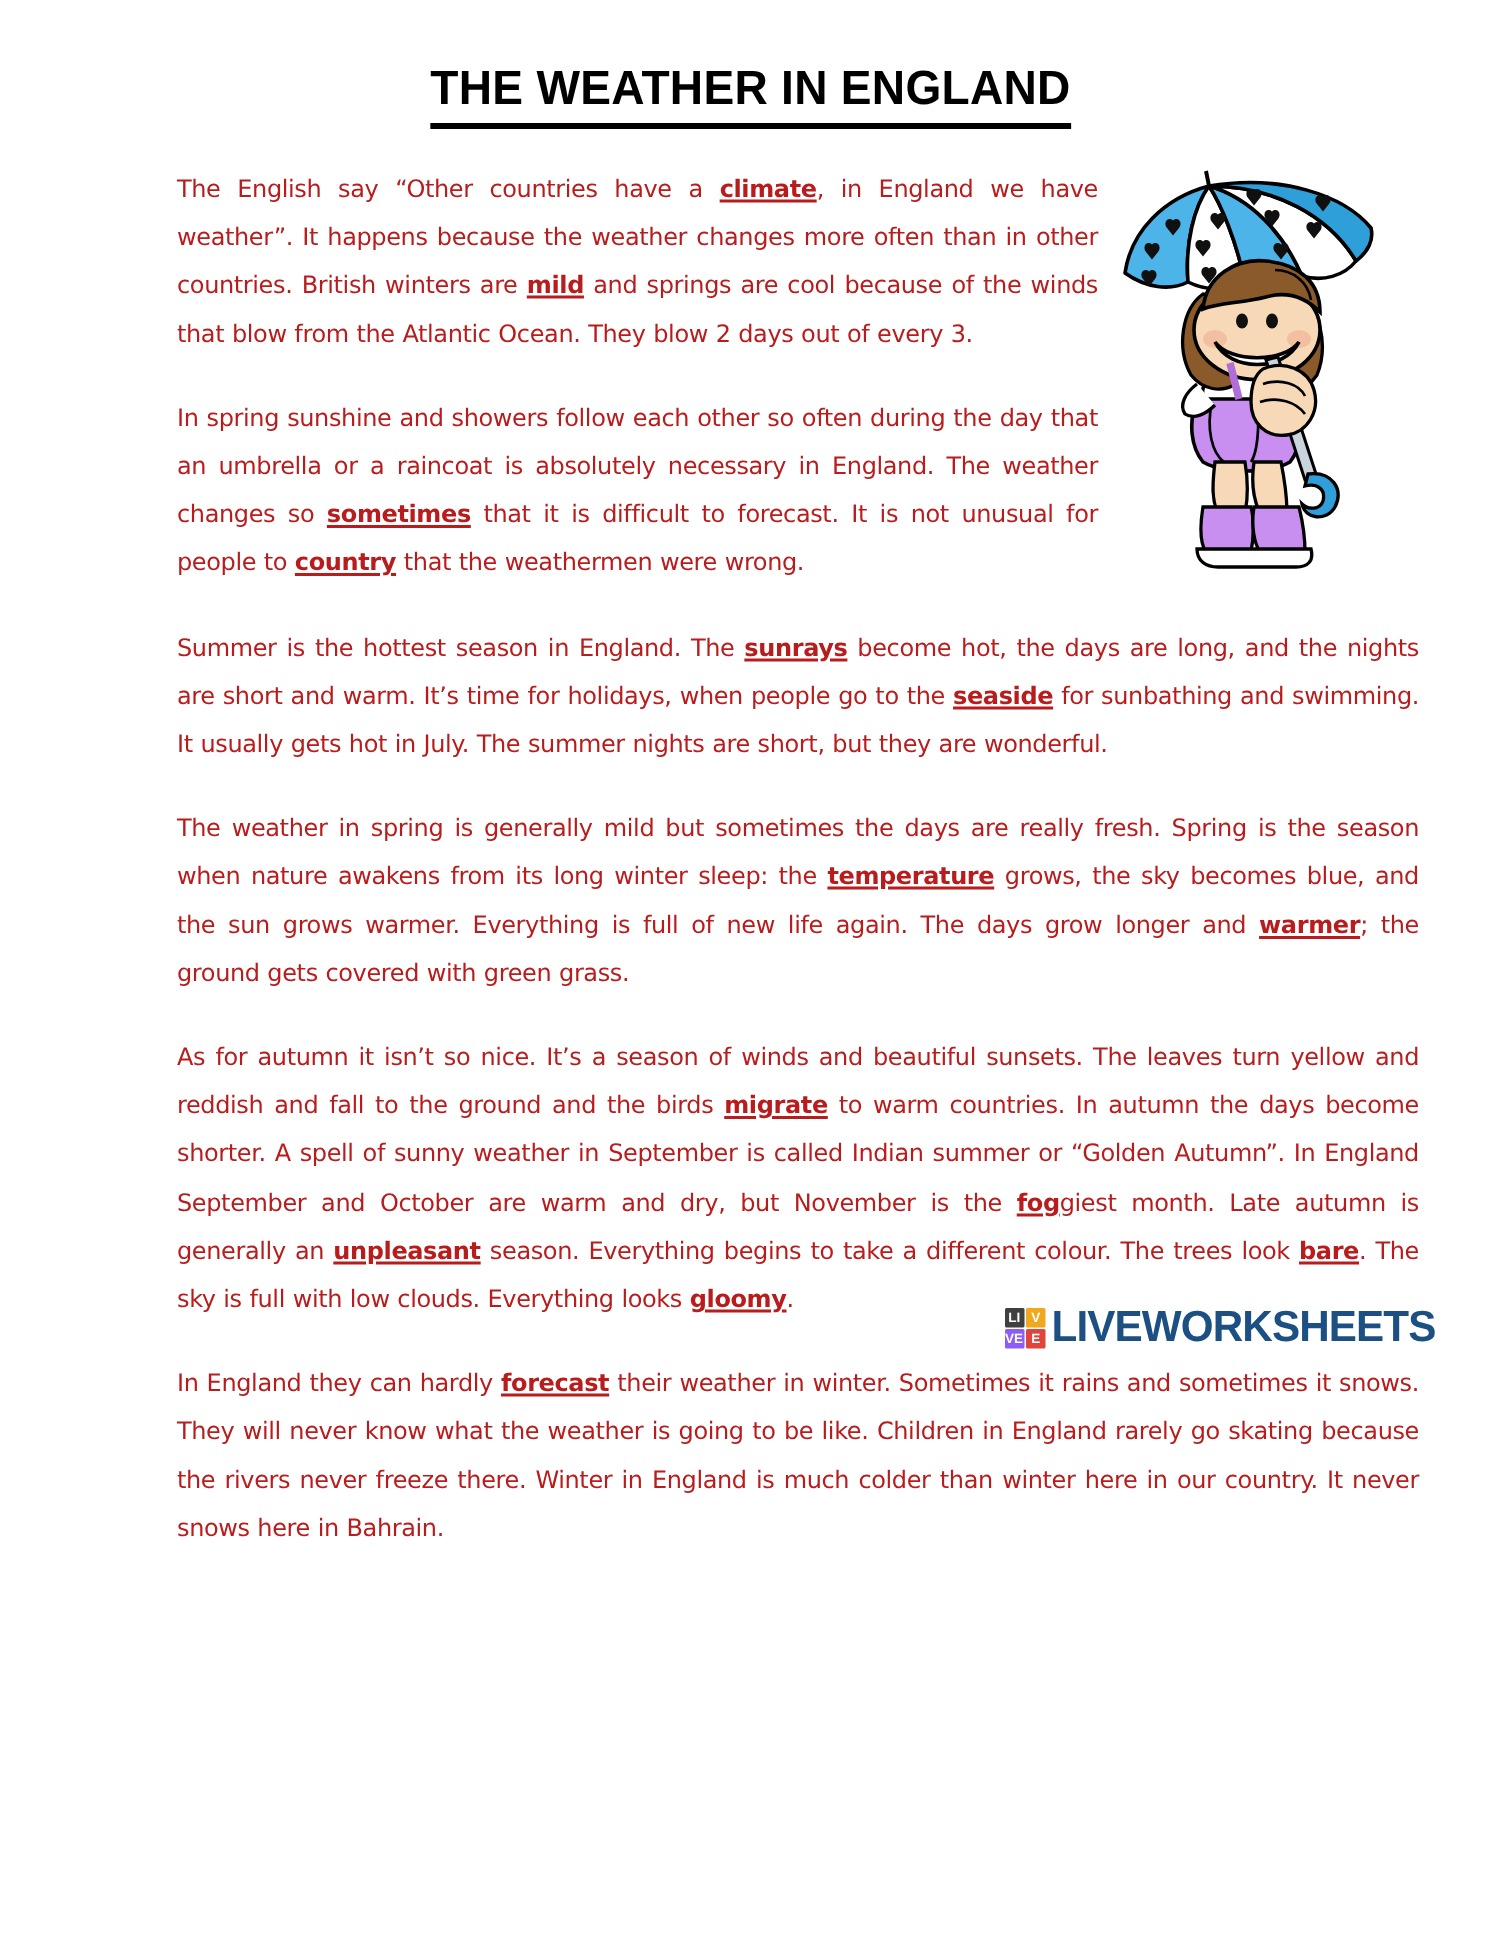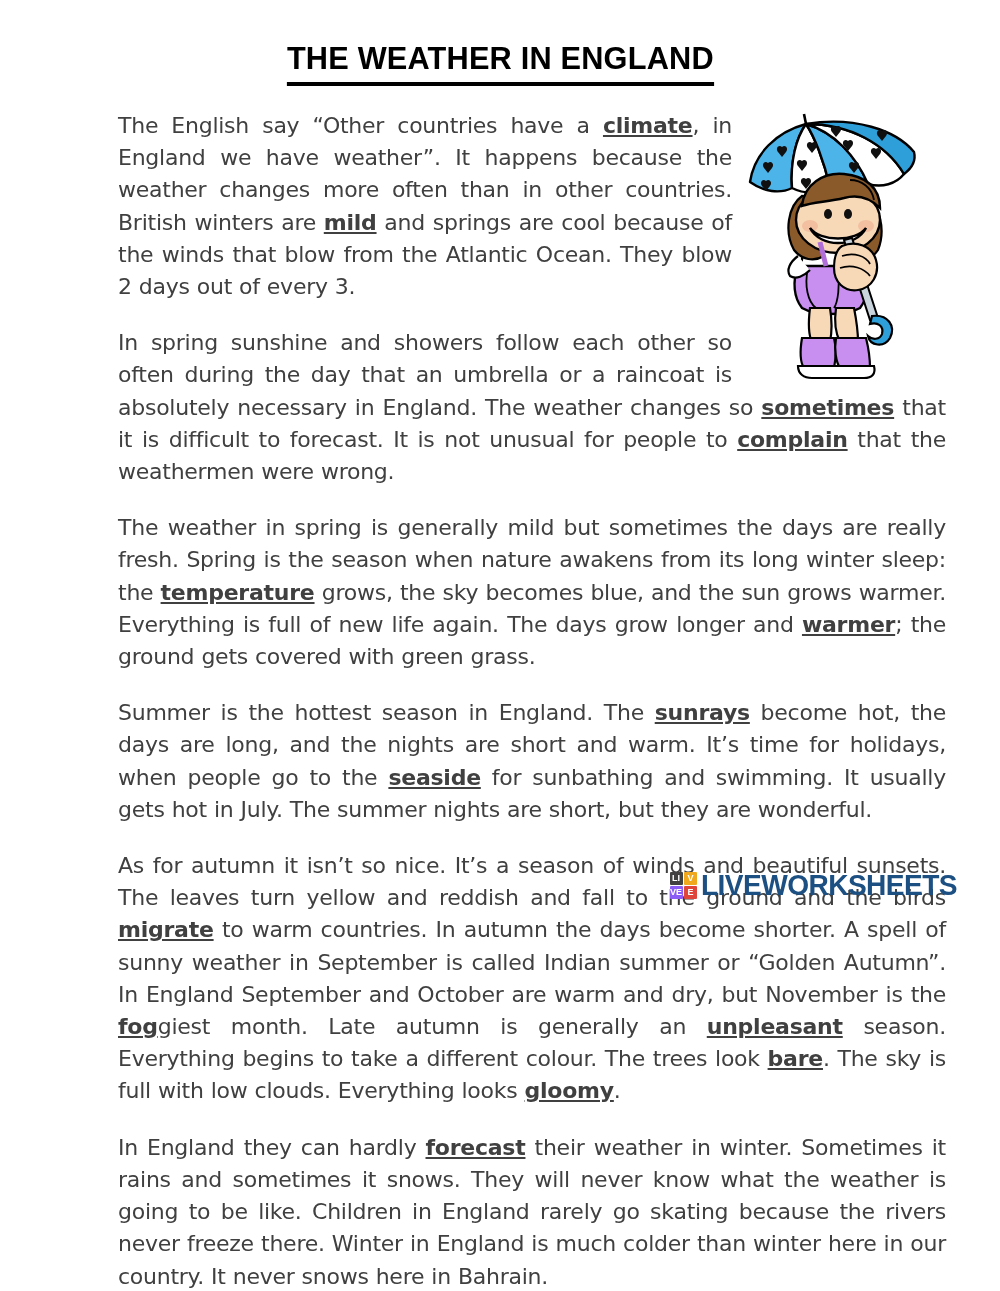--- a/index.html
+++ b/index.html
@@ -45,23 +45,23 @@
 
   
   .content {
     position: relative;
     padding: 0 54px 0 118px;
     margin-top: 24px;
   }
 
   .para {
     font-family: "DejaVu Sans", sans-serif;
-    font-size: 22px;
+    font-size: 16px;
     line-height: 32.2px;
-    color: #404040;
+    color: #b91c1c;
     text-align: justify;
     margin: 0 0 24px 0;
     letter-spacing: -0.25px;
     word-spacing: 0.3px;
   }
   .para.last { margin-bottom: 0; }
   .para.flow { text-align: justify; }
 
   b.kw {
     font-weight: bold;
@@ -195,23 +195,23 @@
         <path d="M96 146 C108 142, 120 146, 124 154" fill="none" stroke="#000000" stroke-width="1.8"></path>
         <path d="M94 158 C106 154, 118 158, 124 166" fill="none" stroke="#000000" stroke-width="1.8"></path>
 
         <path d="M52 146 C44 152, 40 160, 44 166 C50 170, 58 166, 64 160" fill="#ffffff" stroke="#000000" stroke-width="2.2"></path>
 
         <path d="M74 132 L80 156" stroke="#b06fd8" stroke-width="5" fill="none"></path>
       </svg>
     </div>
 
     <p class="para">The English say “Other countries have a <b class="kw">climate</b>, in England we have weather”. It happens because the weather changes more often than in other countries. British winters are <b class="kw">mild</b> and springs are cool because of the winds that blow from the Atlantic Ocean. They blow 2 days out of every 3.</p>
-    <p class="para">In spring sunshine and showers follow each other so often during the day that an umbrella or a raincoat is absolutely necessary in England. The weather changes so <b class="kw">sometimes</b> that it is difficult to forecast. It is not unusual for people to <b class="kw">complain</b> that the weathermen were wrong.</p>
+    <p class="para">In spring sunshine and showers follow each other so often during the day that an umbrella or a raincoat is absolutely necessary in England. The weather changes so <b class="kw">sometimes</b> that it is difficult to forecast. It is not unusual for people to <b class="kw">country</b> that the weathermen were wrong.</p>
+    <p class="para">Summer is the hottest season in England. The <b class="kw">sunrays</b> become hot, the days are long, and the nights are short and warm. It’s time for holidays, when people go to the <b class="kw">seaside</b> for sunbathing and swimming. It usually gets hot in July. The summer nights are short, but they are wonderful.</p>
     <p class="para">The weather in spring is generally mild but sometimes the days are really fresh. Spring is the season when nature awakens from its long winter sleep: the <b class="kw">temperature</b> grows, the sky becomes blue, and the sun grows warmer. Everything is full of new life again. The days grow longer and <b class="kw">warmer</b>; the ground gets covered with green grass.</p>
-    <p class="para">Summer is the hottest season in England. The <b class="kw">sunrays</b> become hot, the days are long, and the nights are short and warm. It’s time for holidays, when people go to the <b class="kw">seaside</b> for sunbathing and swimming. It usually gets hot in July. The summer nights are short, but they are wonderful.</p>
     <p class="para flow">As for autumn it isn’t so nice. It’s a season of winds and beautiful sunsets. The leaves turn yellow and reddish and fall to the ground and the birds <b class="kw">migrate</b> to warm countries. In autumn the days become shorter. A spell of sunny weather in September is called Indian summer or “Golden Autumn”. In England September and October are warm and dry, but November is the <b class="kw">fog</b>giest month. Late autumn is generally an <b class="kw">unpleasant</b> season. Everything begins to take a different colour. The trees look <b class="kw">bare</b>. The sky is full with low clouds. Everything looks <b class="kw">gloomy</b>.</p>
     <p class="para flow last">In England they can hardly <b class="kw">forecast</b> their weather in winter. Sometimes it rains and sometimes it snows. They will never know what the weather is going to be like. Children in England rarely go skating because the rivers never freeze there. Winter in England is much colder than winter here in our country. It never snows here in Bahrain.</p>
 
   </div>
 
   <div class="footer">
     <div class="lw-mark">
       <div class="lw-cell" style="background: #404040;">LI</div>
       <div class="lw-cell" style="background: rgb(240, 168, 30);">V</div>
       <div class="lw-cell" style="background: #8b5cf6;">VE</div>

